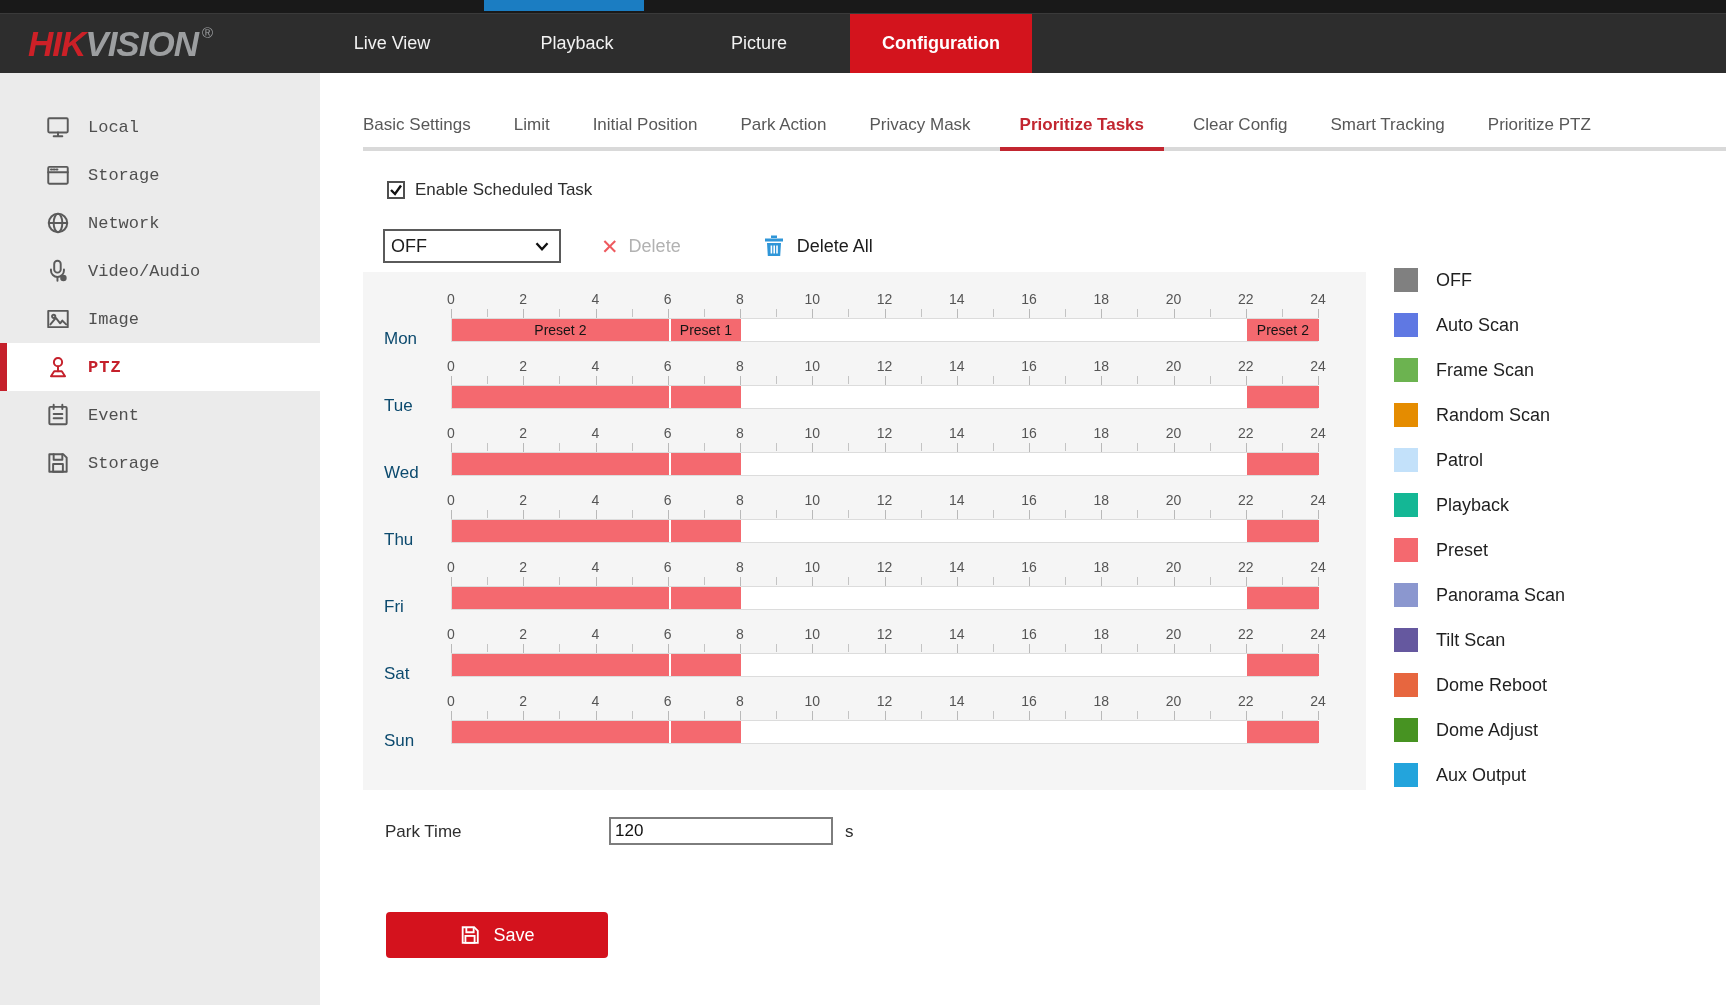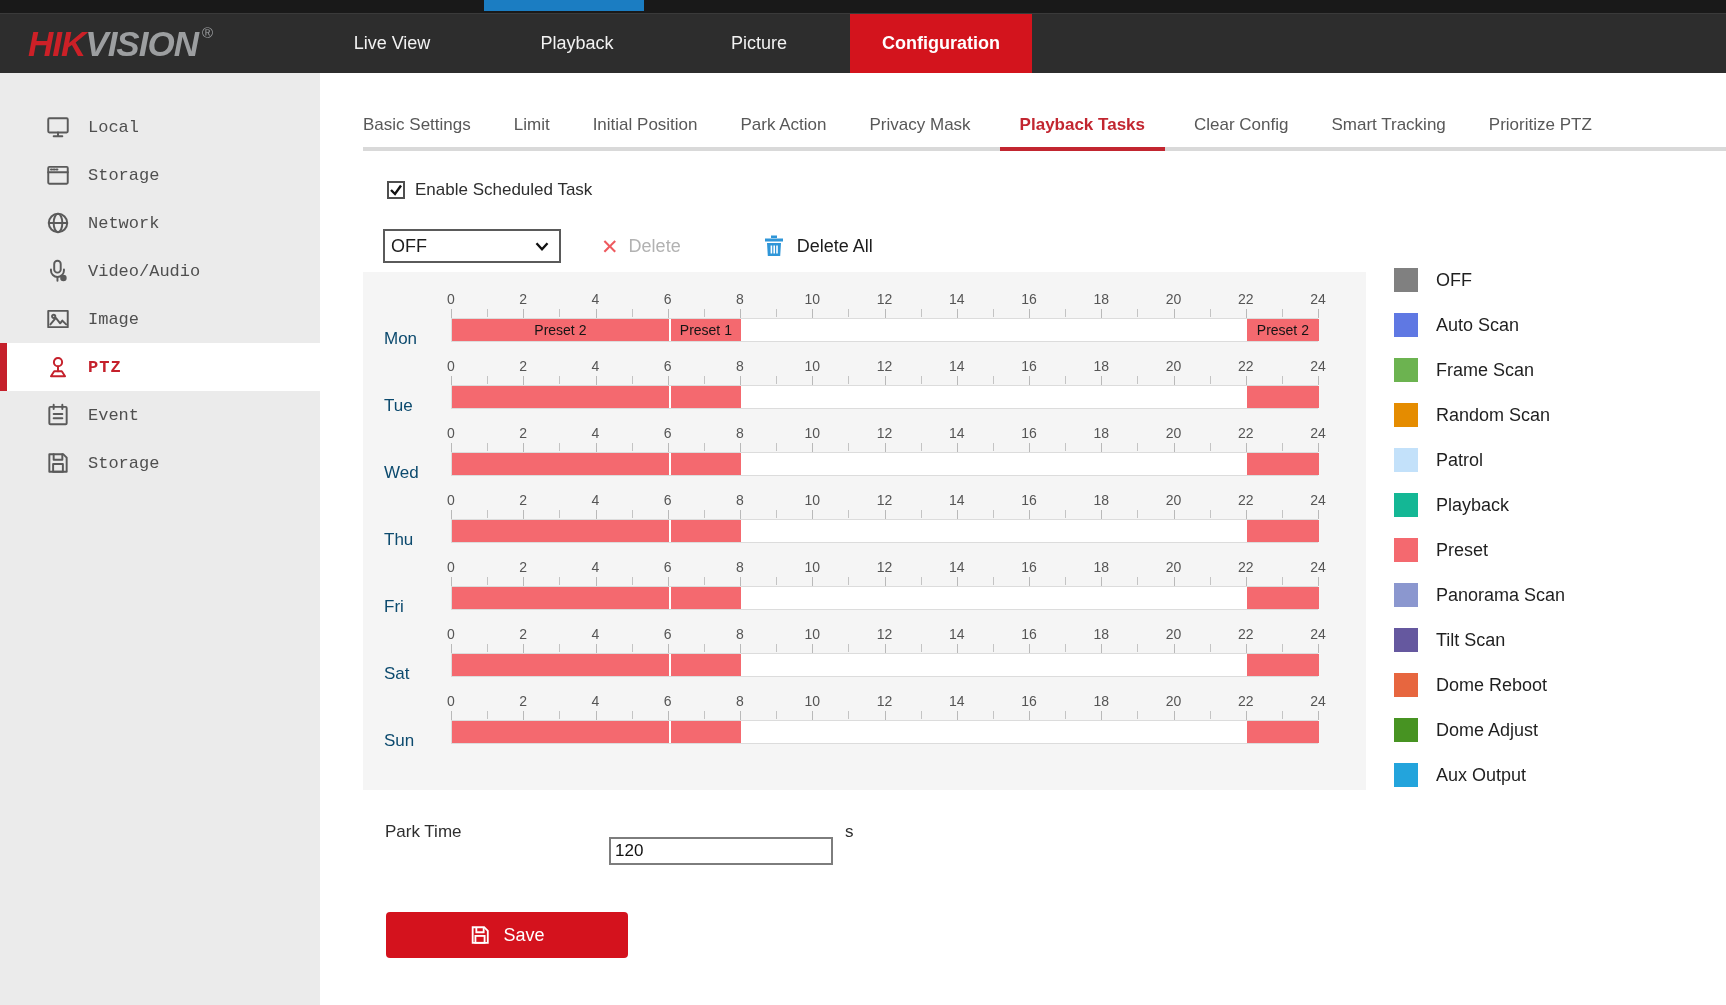--- a/index.html
+++ b/index.html
@@ -65,24 +65,24 @@
   .seg{position:absolute;top:0;bottom:0;display:flex;align-items:center;justify-content:center;
     font-size:14px;color:#151515;white-space:nowrap;overflow:hidden;cursor:pointer;}
   
   .legend{position:absolute;left:1394px;top:268px;}
   .legend-item{display:flex;align-items:center;height:24px;margin-bottom:21px;}
   .legend-swatch{width:24px;height:24px;margin-right:18px;flex:0 0 24px;}
   .legend-label{font-size:18px;color:#1f1f1f;white-space:nowrap;}
   
   .park-label{position:absolute;left:385px;top:822px;font-size:17px;color:#2e2e2e;}
   .park-input{position:absolute;left:609px;top:817px;width:224px;height:28px;border:2px solid #7d7d7d;
-    box-sizing:border-box;font-size:17px;font-family:"Liberation Sans",sans-serif;color:#111;padding:0 0 0 4px;outline:none;margin-top:20px;}
+    box-sizing:border-box;font-size:17px;font-family:"Liberation Sans",sans-serif;color:#111;padding:0 0 0 4px;outline:none;}
   .park-unit{position:absolute;left:845px;top:822px;font-size:17px;color:#2e2e2e;}
   
-  .save-btn{position:absolute;left:386px;top:912px;width:242px;height:46px;background:#d4121d;border:none;border-radius:4px;
+  .save-btn{position:absolute;left:386px;top:912px;width:222px;height:46px;background:#d4121d;border:none;border-radius:4px;
     display:flex;align-items:center;justify-content:center;gap:12px;cursor:pointer;}
   .save-btn .lbl{color:#fff;font-size:18px;font-family:"Liberation Sans",sans-serif;}
   svg{display:block;}
 </style>
 </head>
 <body>
 
 <div class="top-strip">
   <div class="accent"></div>
 </div>
@@ -186,21 +186,21 @@
 </div>
 
 <div class="tabs">
   <div class="tabs-line"></div>
   <div class="tabs-row" id="tabs-row">
       <div class="tab">Basic Settings</div>
       <div class="tab">Limit</div>
       <div class="tab">Initial Position</div>
       <div class="tab">Park Action</div>
       <div class="tab">Privacy Mask</div>
-      <div class="tab active">Playback Tasks</div>
+      <div class="tab active">Prioritize Tasks</div>
       <div class="tab">Clear Config</div>
       <div class="tab">Smart Tracking</div>
       <div class="tab">Prioritize PTZ</div>
     </div>
 </div>
 
 <div class="enable-row">
   <div class="checkbox">
     <svg width="14" height="14" viewBox="0 0 14 14">
         <polyline points="2,7 6,11 12,2.5" fill="none" stroke="#111" stroke-width="2.4"></polyline>

